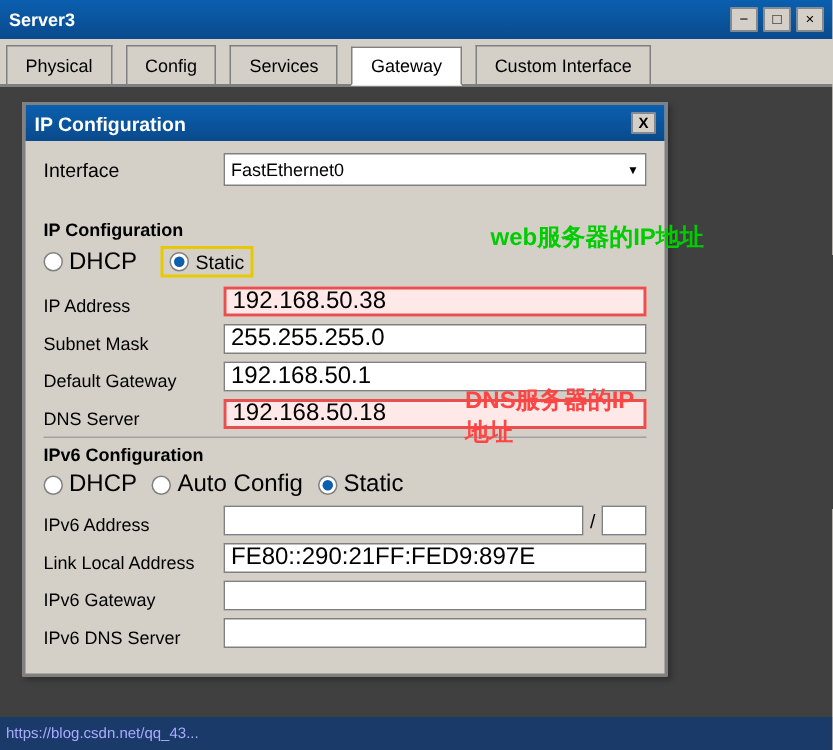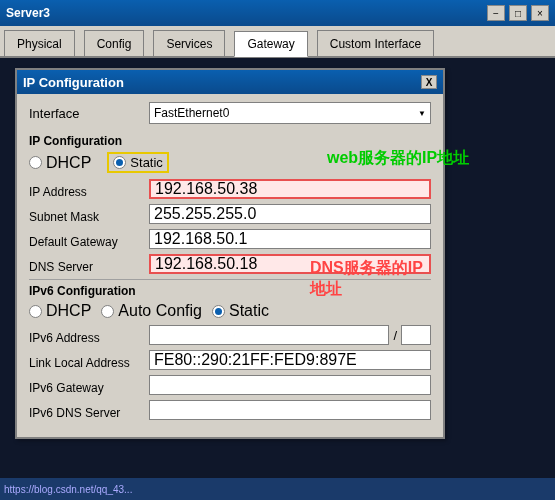--- a/index.html
+++ b/index.html
@@ -69,21 +69,21 @@
       background: #ffffff;
       border-bottom: 1px solid #ffffff;
       font-weight: normal;
       z-index: 1;
       position: relative;
       top: 1px;
     }
 
     
     .main-content {
-      background: #0f172a;
+      background: #404040;
       padding: 10px;
       height: calc(500px - 58px);
       position: relative;
       overflow: hidden;
     }
 
     
     .ip-dialog {
       background: #d4d0c8;
       border: 2px solid #808080;
@@ -122,21 +122,21 @@
 
     
     .dialog-content {
       padding: 8px 12px 12px;
     }
 
     
     .interface-row {
       display: flex;
       align-items: center;
-      margin-bottom: 10px;
+      margin-bottom: 22px;
     }
     .interface-label {
       width: 120px;
       font-size: 13px;
     }
     .interface-select {
       flex: 1;
       border: 1px solid #808080;
       background: white;
       padding: 2px 4px;

